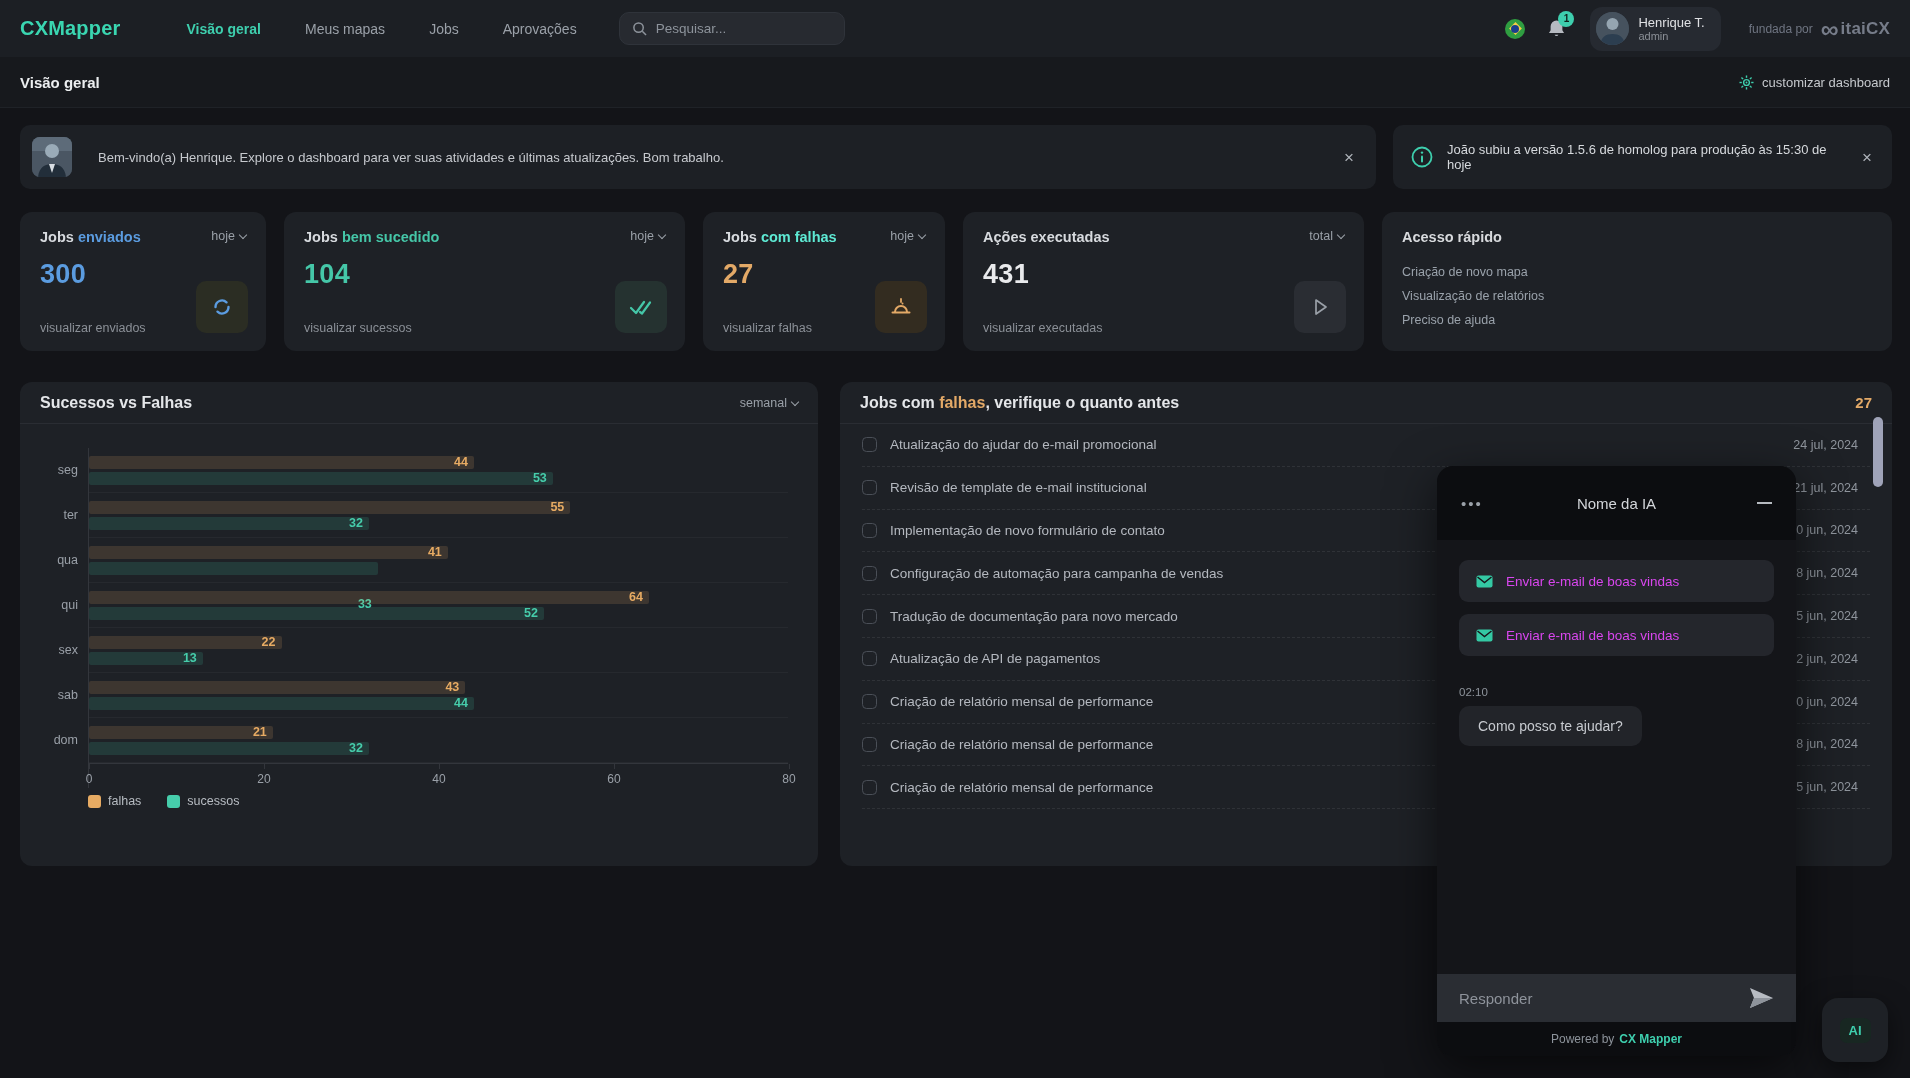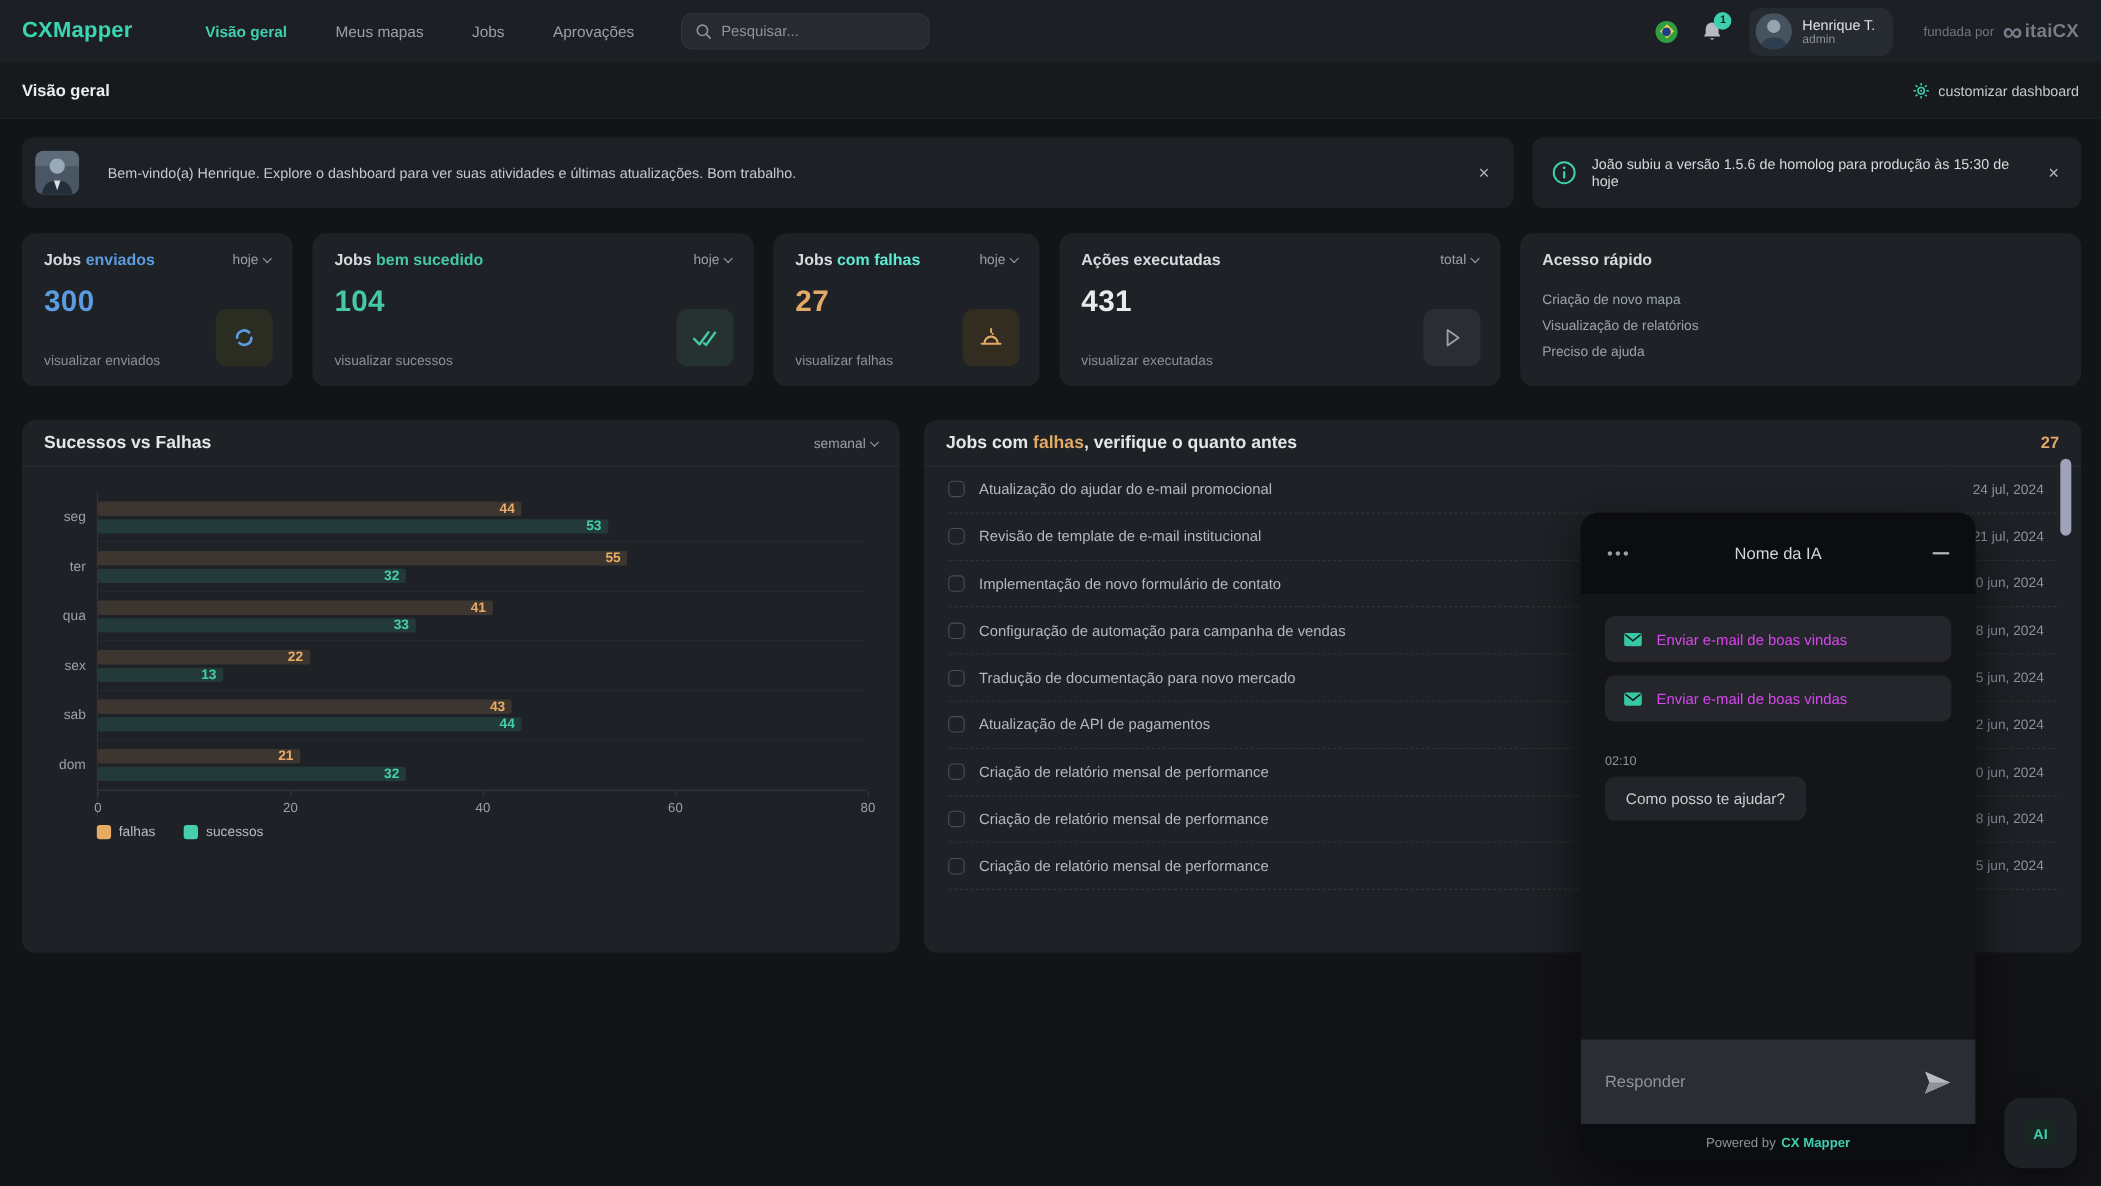--- a/index.html
+++ b/index.html
@@ -176,21 +176,21 @@
     display:flex; align-items:center; gap:13px; padding:0 17px; margin-bottom:12px;
     cursor:pointer; font-family:"Liberation Sans",sans-serif;
   }
   .quick-btn span { font-size:13.5px; color:#d946ef; }
   .chat-time { margin-top:30px; font-size:11.5px; color:#8d939b; }
   .chat-bubble {
     margin-top:8px; display:inline-block; background:#222429; border-radius:10px;
     padding:12px 19px; font-size:14px; color:#c7cacf;
   }
   .chat-inputbar {
-    position:absolute; left:0; right:0; bottom:34px; height:77px; background:#2a2d33;
+    position:absolute; left:0; right:0; bottom:34px; height:48px; background:#2a2d33;
     display:flex; align-items:center; padding:0 22px;
   }
   .chat-inputbar input {
     flex:1; background:transparent; border:none; outline:none;
     font-size:15px; color:#d6d9dd; font-family:"Liberation Sans",sans-serif;
   }
   .chat-inputbar input::placeholder { color:#8e939b; }
   .send { cursor:pointer; display:flex; }
   .chat-footer {
     position:absolute; left:0; right:0; bottom:0; height:34px; background:#0c0d10;
@@ -427,21 +427,34 @@
           </div>
           <div class="bar-group">
             <span class="day-label">qua</span>
             <div class="bar-row">
               <div class="bar falhas" style="width: 358.8px;">
                 <span class="bar-value" style="color: rgb(231, 171, 99);">41</span>
               </div>
             </div>
             <div class="bar-row">
               <div class="bar sucessos" style="width: 288.8px;">
-                <span class="bar-value" style="color: rgb(70, 205, 171);">33</span>
+                <span class="bar-value" style="color: rgb(70, 205, 171); margin-top: 36px;">33</span>
+              </div>
+            </div>
+          </div>
+          <div class="bar-group">
+            <span class="day-label">qui</span>
+            <div class="bar-row">
+              <div class="bar falhas" style="width: 560px;">
+                <span class="bar-value" style="color: rgb(231, 171, 99);">64</span>
+              </div>
+            </div>
+            <div class="bar-row">
+              <div class="bar sucessos" style="width: 455px;">
+                <span class="bar-value" style="color: rgb(70, 205, 171);">52</span>
               </div>
             </div>
           </div>
           <div class="bar-group">
             <span class="day-label">sex</span>
             <div class="bar-row">
               <div class="bar falhas" style="width: 192.5px;">
                 <span class="bar-value" style="color: rgb(231, 171, 99);">22</span>
               </div>
             </div>

